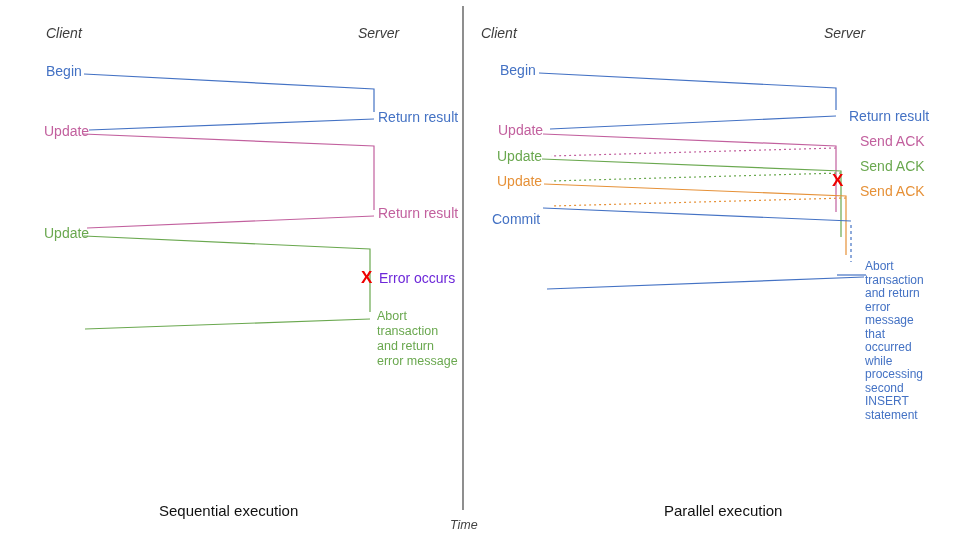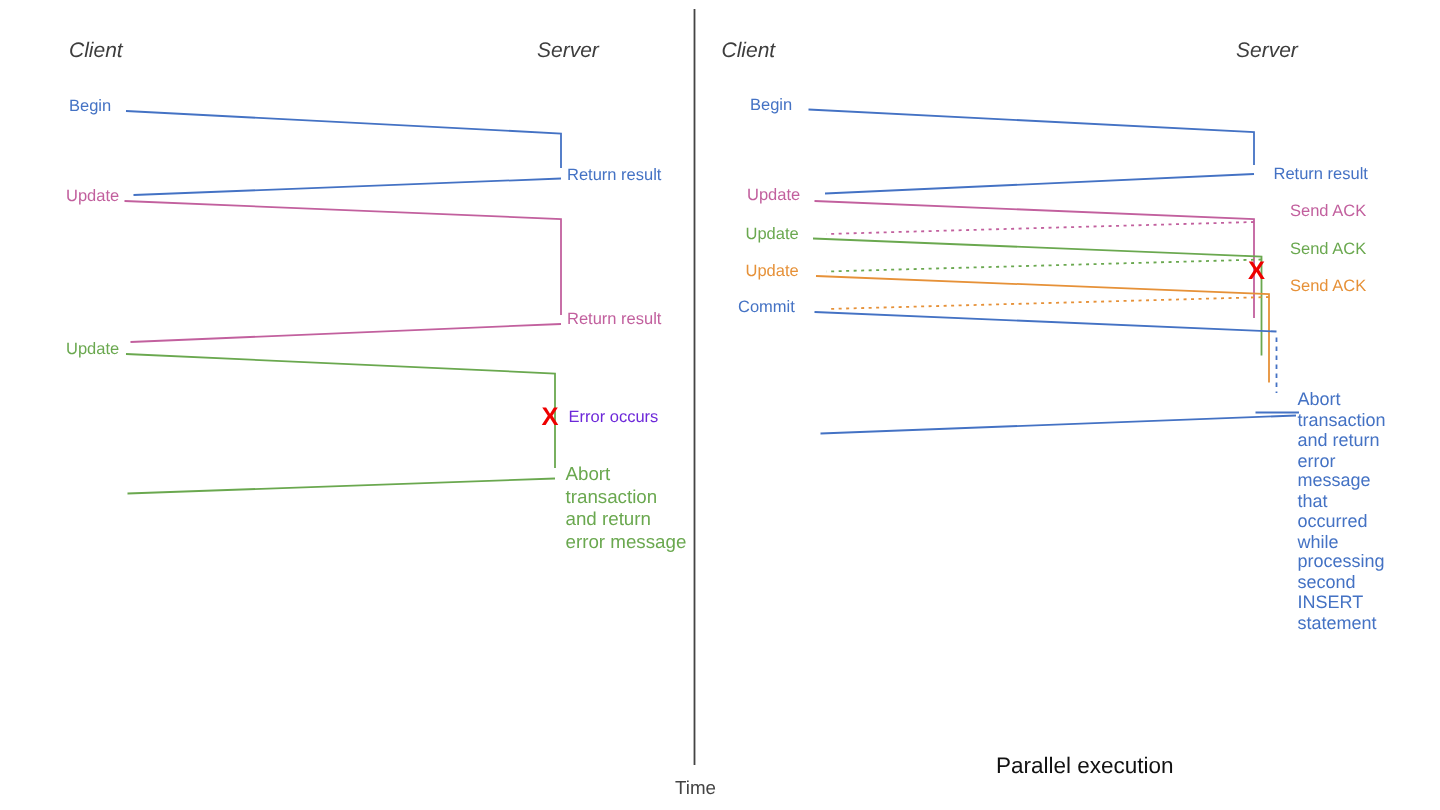--- a/index.html
+++ b/index.html
@@ -1,19 +1,19 @@
 <!DOCTYPE html>
 <html><head>
 <meta charset="utf-8">
 <style>
   html,body{margin:0;padding:0;background:#fff;}
   .stage{position:relative;width:931px;height:540px;background:#ffffff;overflow:hidden;
          font-family:"Liberation Sans",sans-serif;color:#222;}
   .stage svg{position:absolute;left:0;top:0;}
-  .lbl{position:absolute;font-size:11px;line-height:14px;white-space:nowrap;}
+  .lbl{position:absolute;font-size:14px;line-height:14px;white-space:nowrap;}
   .hdr{position:absolute;font-size:14px;font-style:italic;line-height:15px;}
   .cap{position:absolute;font-size:15px;line-height:17px;}
   .pre{white-space:pre-line;}
   .lh15{font-size:12.5px;line-height:15px;}
   .lh13{font-size:12px;line-height:13.5px;}
   .xmark{position:absolute;font-size:17px;font-weight:bold;line-height:17px;}
   .time{position:absolute;font-size:12.5px;line-height:14px;}
   path,line{fill:none;stroke-width:1.2;}
 </style>
 </head>
@@ -77,39 +77,40 @@
   <div class="lbl" style="left: 378px; top: 110px; color: rgb(68, 114, 196);">Return result</div>
   <div class="lbl" style="left: 44px; top: 124px; color: rgb(194, 96, 158);">Update</div>
   <div class="lbl" style="left: 378px; top: 206px; color: rgb(194, 96, 158);">Return result</div>
   <div class="lbl" style="left: 44px; top: 226px; color: rgb(106, 168, 79);">Update</div>
   <div class="xmark" style="left: 361px; top: 269px; color: rgb(238, 0, 0);">X</div>
   <div class="lbl" style="left: 379px; top: 271px; color: #6d28d9;">Error occurs</div>
   <div class="lbl pre lh15" style="left: 377px; top: 309px; color: rgb(106, 168, 79);">Abort
 transaction
 and return
 error message</div>
+  <div class="cap" style="left: 159px; top: 502px; color: rgb(17, 17, 17);">Sequential execution</div>
 
   <div class="lbl" style="left: 500px; top: 63px; color: rgb(68, 114, 196);">Begin</div>
   <div class="lbl" style="left: 849px; top: 109px; color: rgb(68, 114, 196);">Return result</div>
   <div class="lbl" style="left: 498px; top: 123px; color: rgb(194, 96, 158);">Update</div>
   <div class="lbl" style="left: 860px; top: 134px; color: rgb(194, 96, 158);">Send ACK</div>
   <div class="lbl" style="left: 497px; top: 149px; color: rgb(106, 168, 79);">Update</div>
   <div class="lbl" style="left: 860px; top: 159px; color: rgb(106, 168, 79);">Send ACK</div>
   <div class="lbl" style="left: 497px; top: 174px; color: rgb(230, 145, 56);">Update</div>
   <div class="lbl" style="left: 860px; top: 184px; color: rgb(230, 145, 56);">Send ACK</div>
   <div class="xmark" style="left: 832px; top: 172px; color: rgb(238, 0, 0);">X</div>
-  <div class="lbl" style="left: 492px; top: 198px; color: rgb(68, 114, 196);">Commit</div>
+  <div class="lbl" style="left: 492px; top: 212px; color: rgb(68, 114, 196);">Commit</div>
   <div class="lbl pre lh13" style="left: 865px; top: 260px; color: rgb(68, 114, 196);">Abort
 transaction
 and return
 error
 message
 that occurred
 while
 processing
 second
 INSERT
 statement</div>
   <div class="cap" style="left: 664px; top: 502px; color: rgb(17, 17, 17); text-align: center;">Parallel execution</div>
 
-  <div class="time" style="left: 450px; top: 518px; color: rgb(68, 68, 68);">Time</div>
+  <div class="time" style="left: 450px; top: 518px; color: rgb(68, 68, 68); font-style: italic;">Time</div>
 
 </div>
 
 </body></html>

